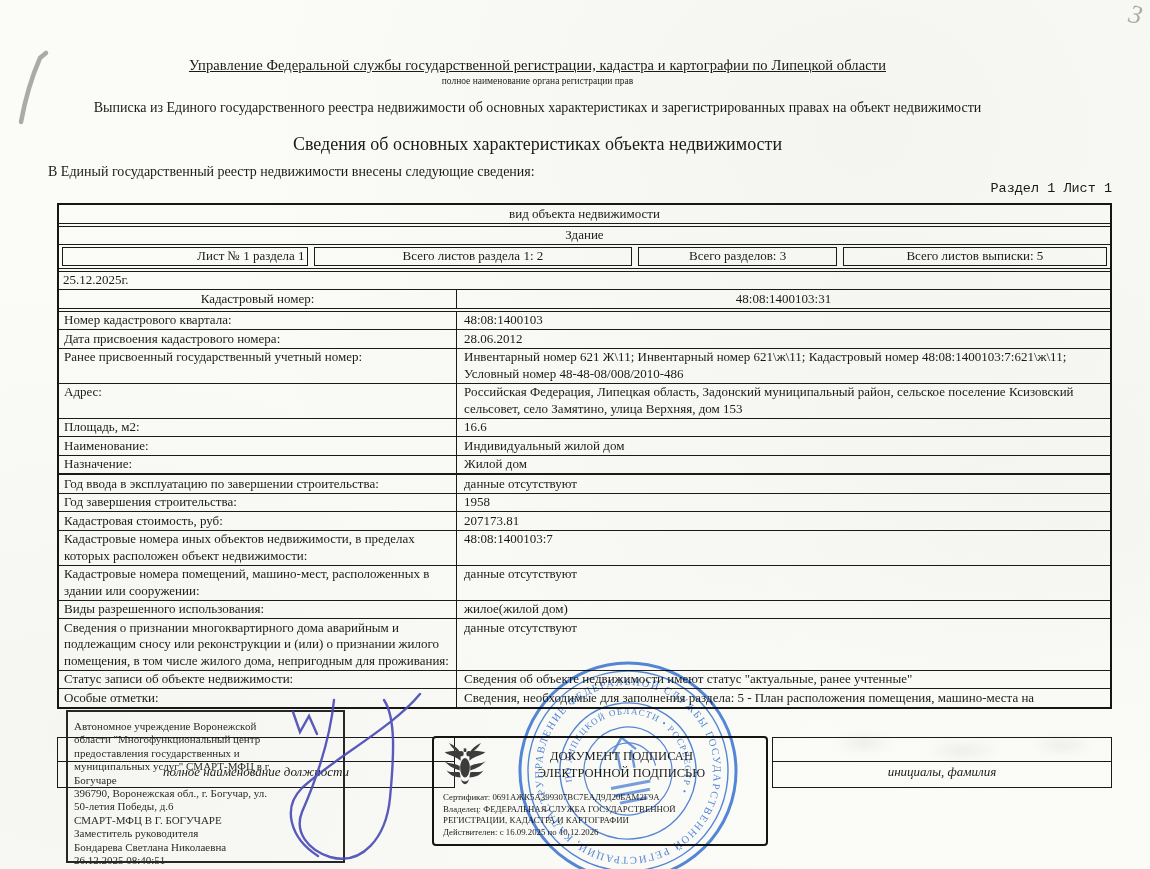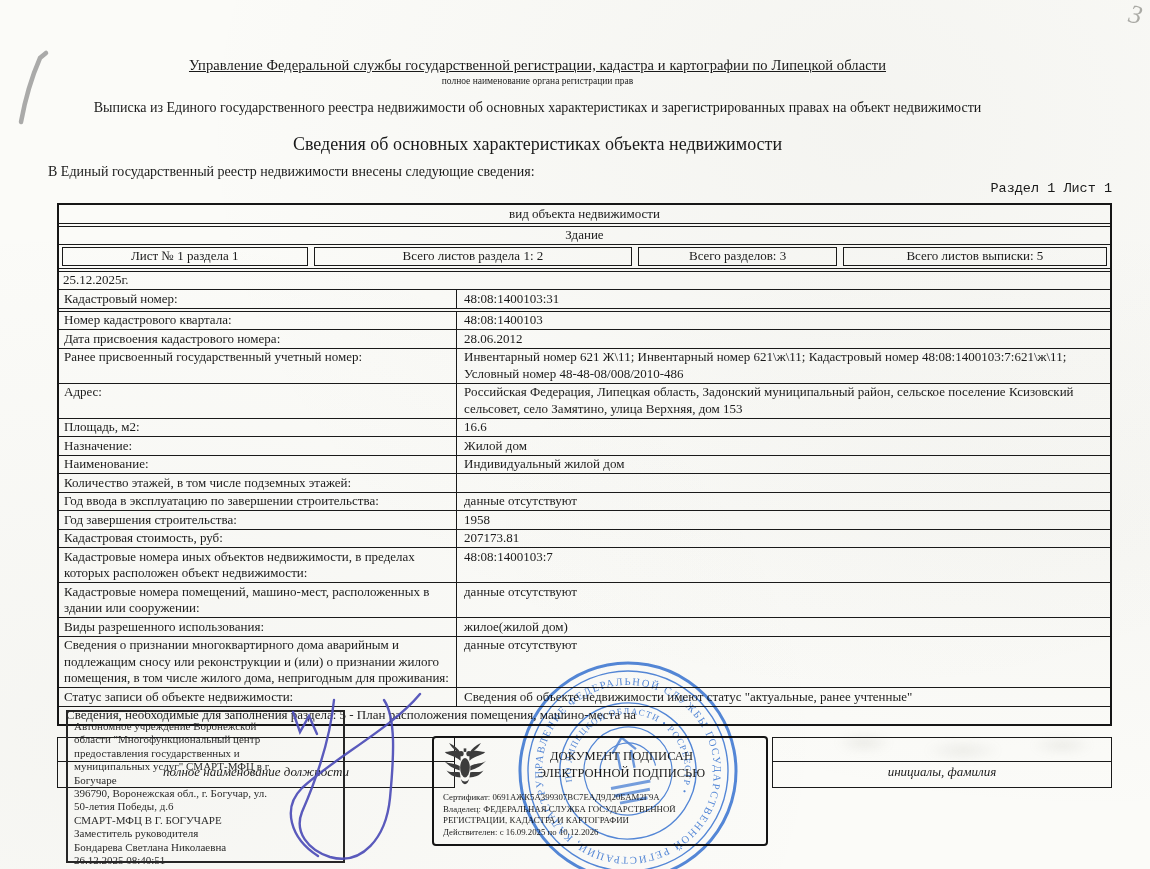--- a/index.html
+++ b/index.html
@@ -24,24 +24,24 @@
   .doc-title{ font-size:14px; margin-top:14px; }
   .section-title{ font-size:18px; margin-top:18px; }
   #intro{ position:absolute; left:48px; top:164px; font-size:14px; }
   #sheet-ref{ position:absolute; right:38px; top:181px; font-size:13.5px;font-family:Liberation Mono, monospace; }
   
   #tbl{ position:absolute; left:57px; top:203px; width:1055px; border:2px solid #161616; background:transparent; font-size:13px; line-height:16.5px; }
   .c-row{ text-align:center; border-bottom:1.5px solid #1a1a1a; padding:0.5px 4px; }
   .c-row.dbl{ border-bottom:4px double #1a1a1a; }
   .sheet-row{ display:flex; gap:6px; padding:2px 3px; border-bottom:4px double #1a1a1a; }
   .sheet-cell{ border:1.5px solid #1a1a1a; text-align:center; padding:0 2px; }
-  .sc0{ width:23.5%; } .sc1{ width:30.5%; } .sc2{ width:19%; } .sc3{ flex:1; }
+  .sc0{ width:23.5%;text-align:right; } .sc1{ width:30.5%; } .sc2{ width:19%; } .sc3{ flex:1; }
   .d-row{ padding:0.5px 4px; border-bottom:1.5px solid #1a1a1a; }
   .trow{ display:flex; border-bottom:1.5px solid #1a1a1a; }
-  .trow.dbl{ border-bottom:4px double #1a1a1a; }
+  .trow.dbl{ border-bottom:4px double #1a1a1a;text-align:center; }
   .trow:last-child{ border-bottom:none; }
   .tlabel{ width:398px; border-right:1.6px solid #1a1a1a; padding:0.5px 5px; }
   .tvalue{ flex:1; padding:0.5px 7px; }
   
   .sig-block{ position:absolute; top:737px; height:51px; border:1.6px solid #1a1a1a;font-style:italic; }
   #sig-left{ left:57px; width:398px; }
   #sig-right{ left:772px; width:340px; }
   .sig-empty{ height:24px; border-bottom:1.6px solid #1a1a1a; }
   .sig-cap{ height:23px; text-align:center; font-size:13px; padding-top:2px; }
   
@@ -110,29 +110,28 @@
     </div>
     <div class="trow">
       <div class="tlabel">Адрес:</div>
       <div class="tvalue">Российская Федерация, Липецкая область, Задонский муниципальный район, сельское поселение Ксизовский сельсовет, село Замятино, улица Верхняя, дом 153</div>
     </div>
     <div class="trow">
       <div class="tlabel">Площадь, м2:</div>
       <div class="tvalue">16.6</div>
     </div>
     <div class="trow">
+      <div class="tlabel">Наименование:</div>
+      <div class="tvalue">Индивидуальный жилой дом</div>
+    </div>
+    <div class="trow">
       <div class="tlabel">Назначение:</div>
       <div class="tvalue">Жилой дом</div>
     </div>
     <div class="trow">
-      <div class="tlabel">Наименование:</div>
-      <div class="tvalue">Индивидуальный жилой дом</div>
-    </div>
-    <div class="trow">
-      <div class="tlabel">Количество этажей, в том числе подземных этажей:</div>
     </div>
     <div class="trow">
       <div class="tlabel">Год ввода в эксплуатацию по завершении строительства:</div>
       <div class="tvalue">данные отсутствуют</div>
     </div>
     <div class="trow">
       <div class="tlabel">Год завершения строительства:</div>
       <div class="tvalue">1958</div>
     </div>
     <div class="trow">
@@ -153,20 +152,21 @@
     </div>
     <div class="trow">
       <div class="tlabel">Сведения о признании многоквартирного дома аварийным и подлежащим сносу или реконструкции и (или) о признании жилого помещения, в том числе жилого дома, непригодным для проживания:</div>
       <div class="tvalue">данные отсутствуют</div>
     </div>
     <div class="trow">
       <div class="tlabel">Статус записи об объекте недвижимости:</div>
       <div class="tvalue">Сведения об объекте недвижимости имеют статус "актуальные, ранее учтенные"</div>
     </div>
     <div class="trow">
+      <div class="tlabel">Особые отметки:</div>
       <div class="tvalue">Сведения, необходимые для заполнения раздела: 5 - План расположения помещения, машино-места на</div>
     </div>
   </div>
 
   <div id="sig-left" class="sig-block">
     <div class="sig-empty"></div>
     <div class="sig-cap">полное наименование должности</div>
   </div>
   <div id="sig-right" class="sig-block">
     <div class="sig-empty"></div>

